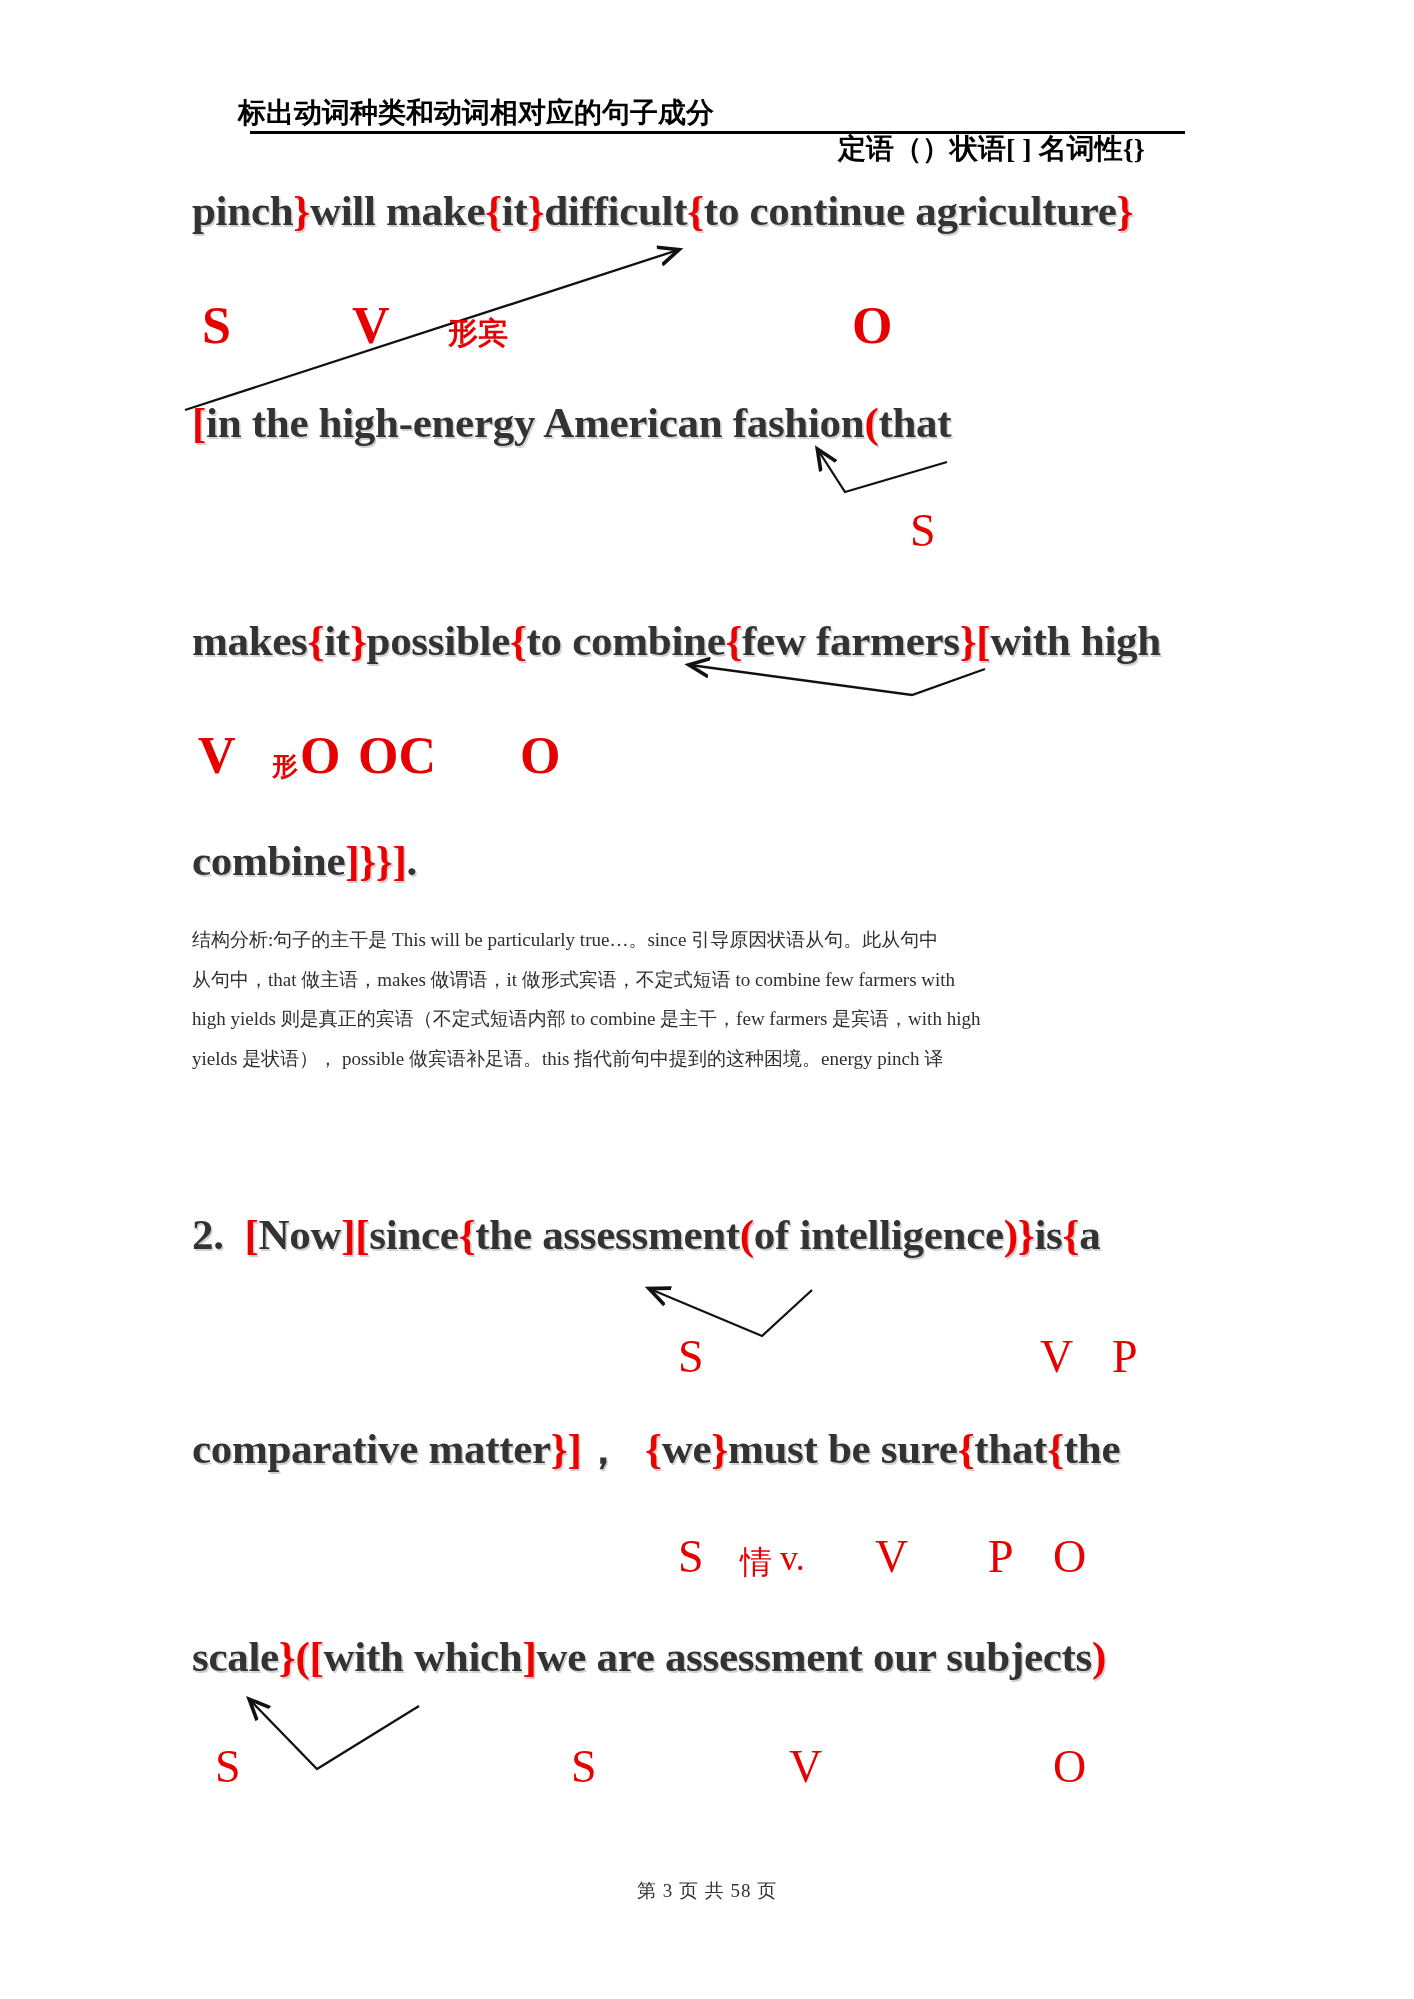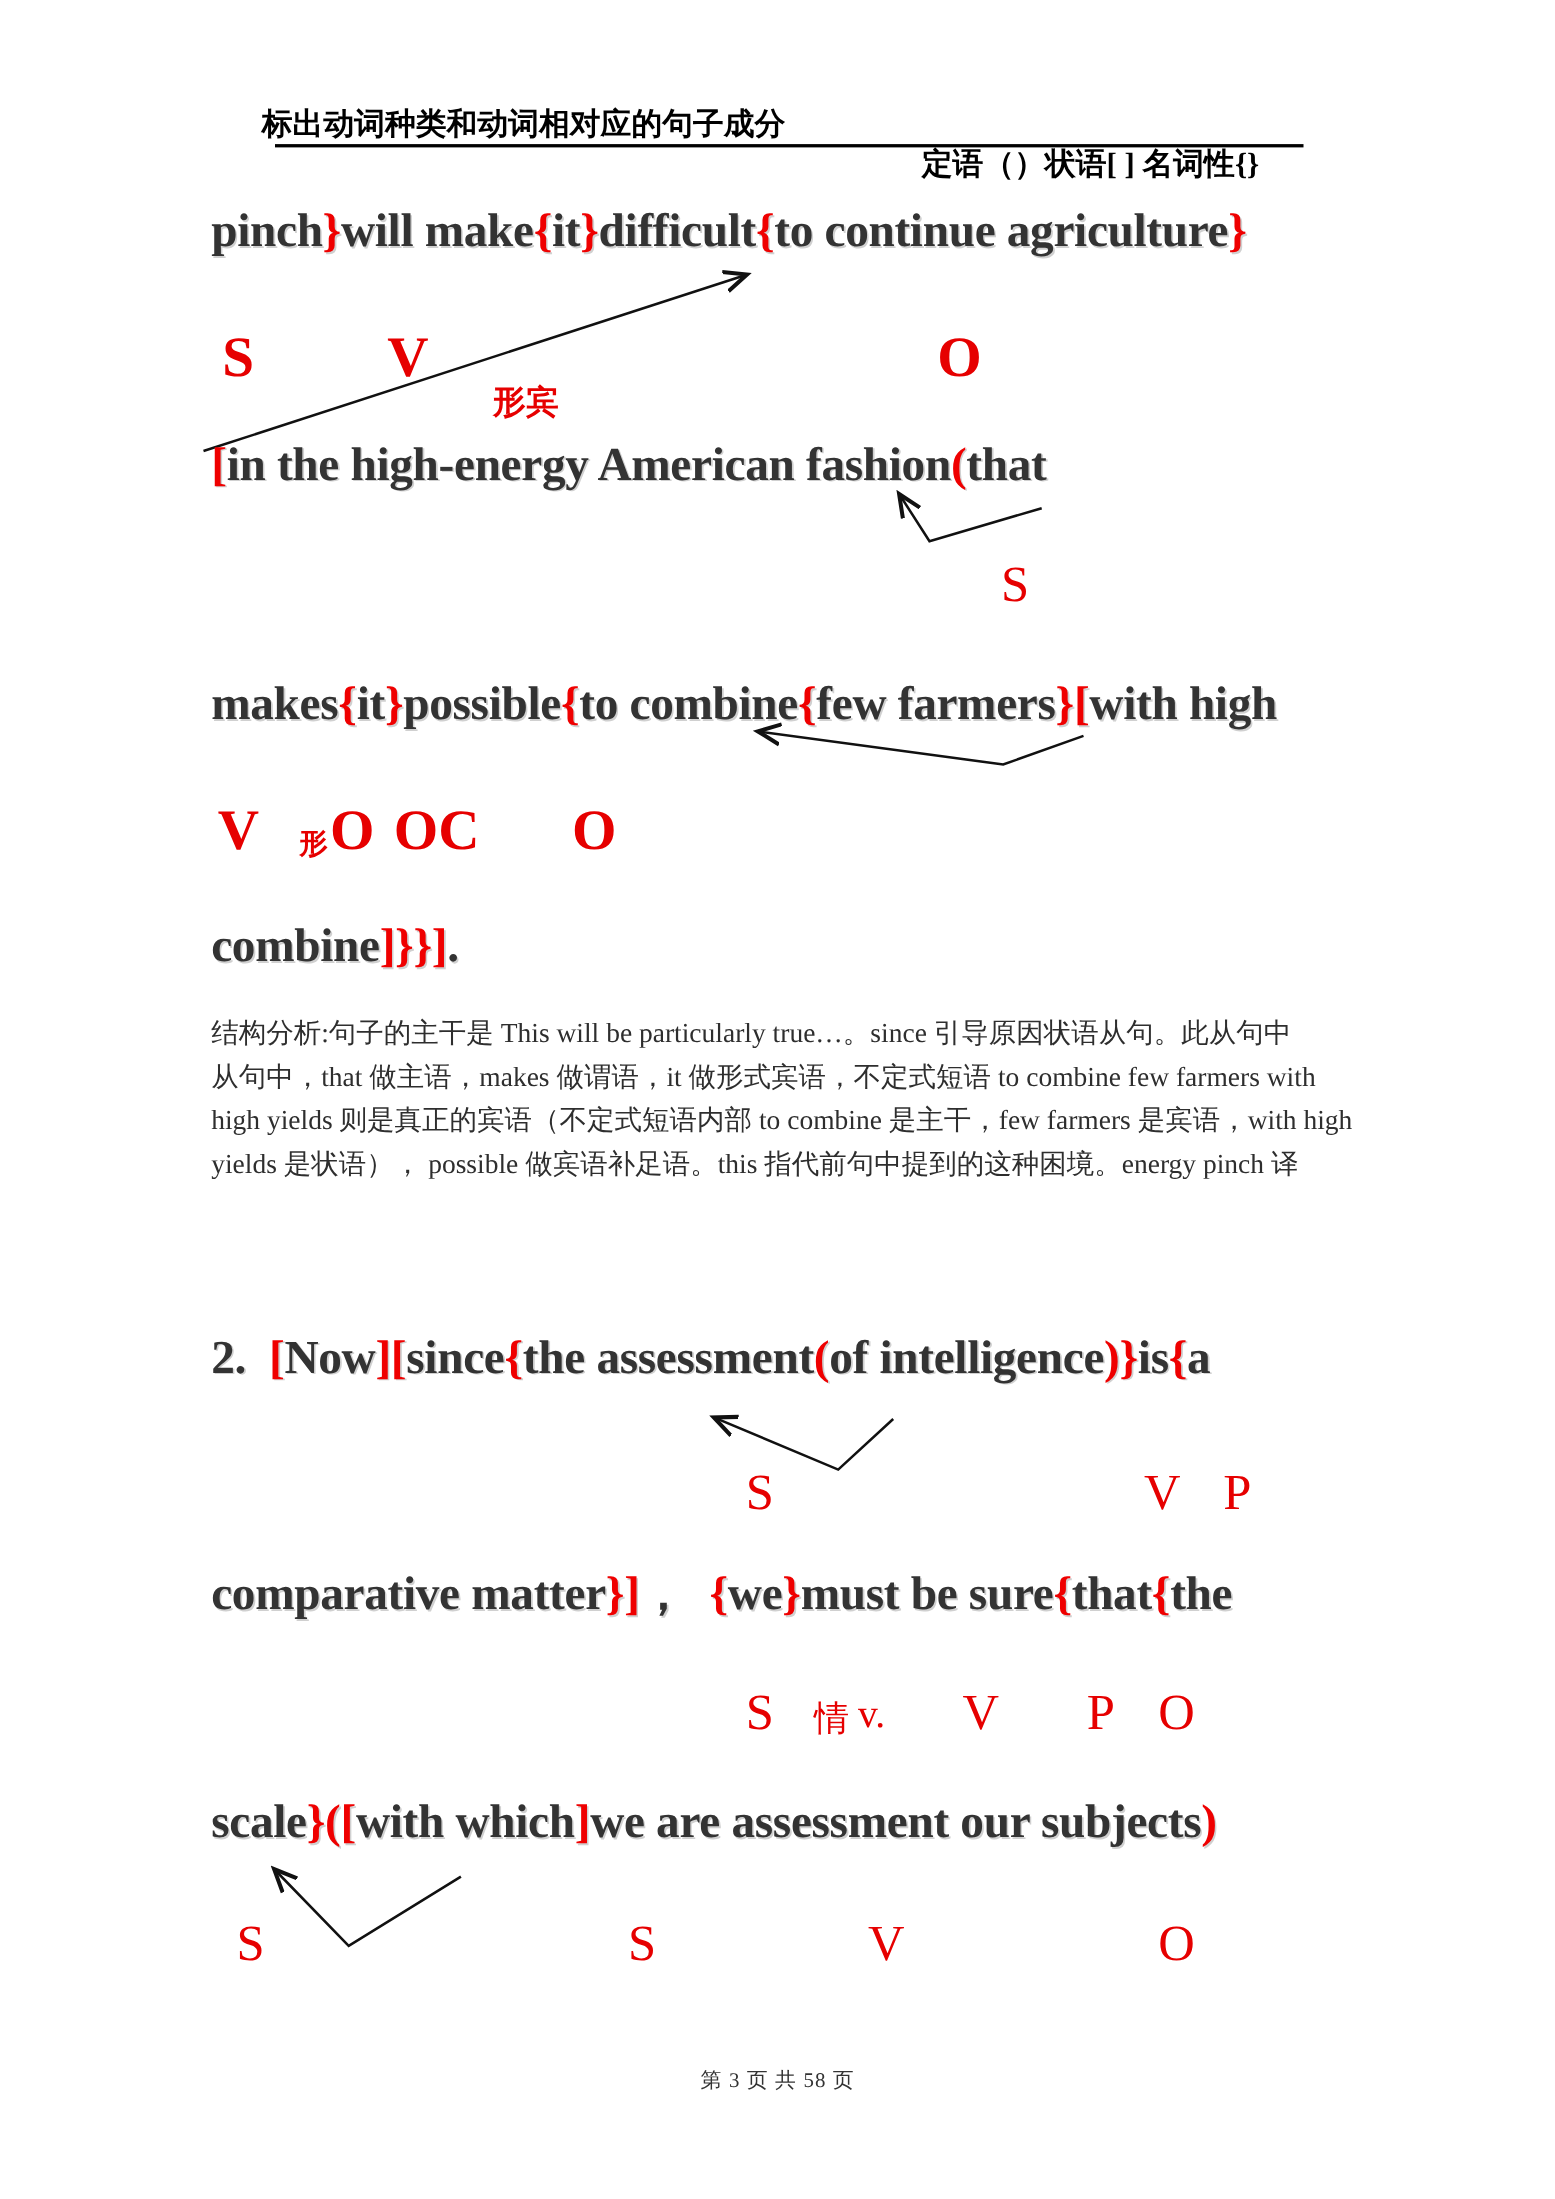--- a/index.html
+++ b/index.html
@@ -16,26 +16,26 @@
            letter-spacing:-0.3px;color:#333;}
   .bigline .tk{text-shadow:1.5px 1.5px 0 rgba(150,150,150,0.45);}
   .tk.red{color:#ef0000;}
   .tk.blk{color:#333;}
   
   .lrow{position:absolute;left:0;width:1414px;height:62px;}
   .lrow span{position:absolute;color:#e60000;white-space:pre;}
   .lrow.bold span{font-weight:700;}
   .lbig{font-size:52px;top:0;}
   .lmid{font-size:46px;top:0;}
-  .cjk30{font-size:30px;top:17px;margin-top:32px;}
+  .cjk30{font-size:30px;top:17px;}
   .cjk26{font-size:26px;top:23px;}
   .cjk32{font-size:32px;top:11px;}
   .vsm{font-size:36px;top:7px;}
   
-  .analysis{position:absolute;left:192px;top:920px;width:770px;font-size:25px;
+  .analysis{position:absolute;left:192px;top:920px;width:770px;font-size:19px;
             line-height:39.5px;color:#2e2e2e;font-family:"Liberation Serif","DejaVu Serif",serif;}
   .analysis div{white-space:pre;}
   
   .footer{position:absolute;top:1878px;left:0;width:1414px;text-align:center;
           font-size:19px;color:#333;letter-spacing:1px;}
   
   svg.arrows{position:absolute;left:0;top:0;pointer-events:none;}
 </style>
 </head>
 <body>

